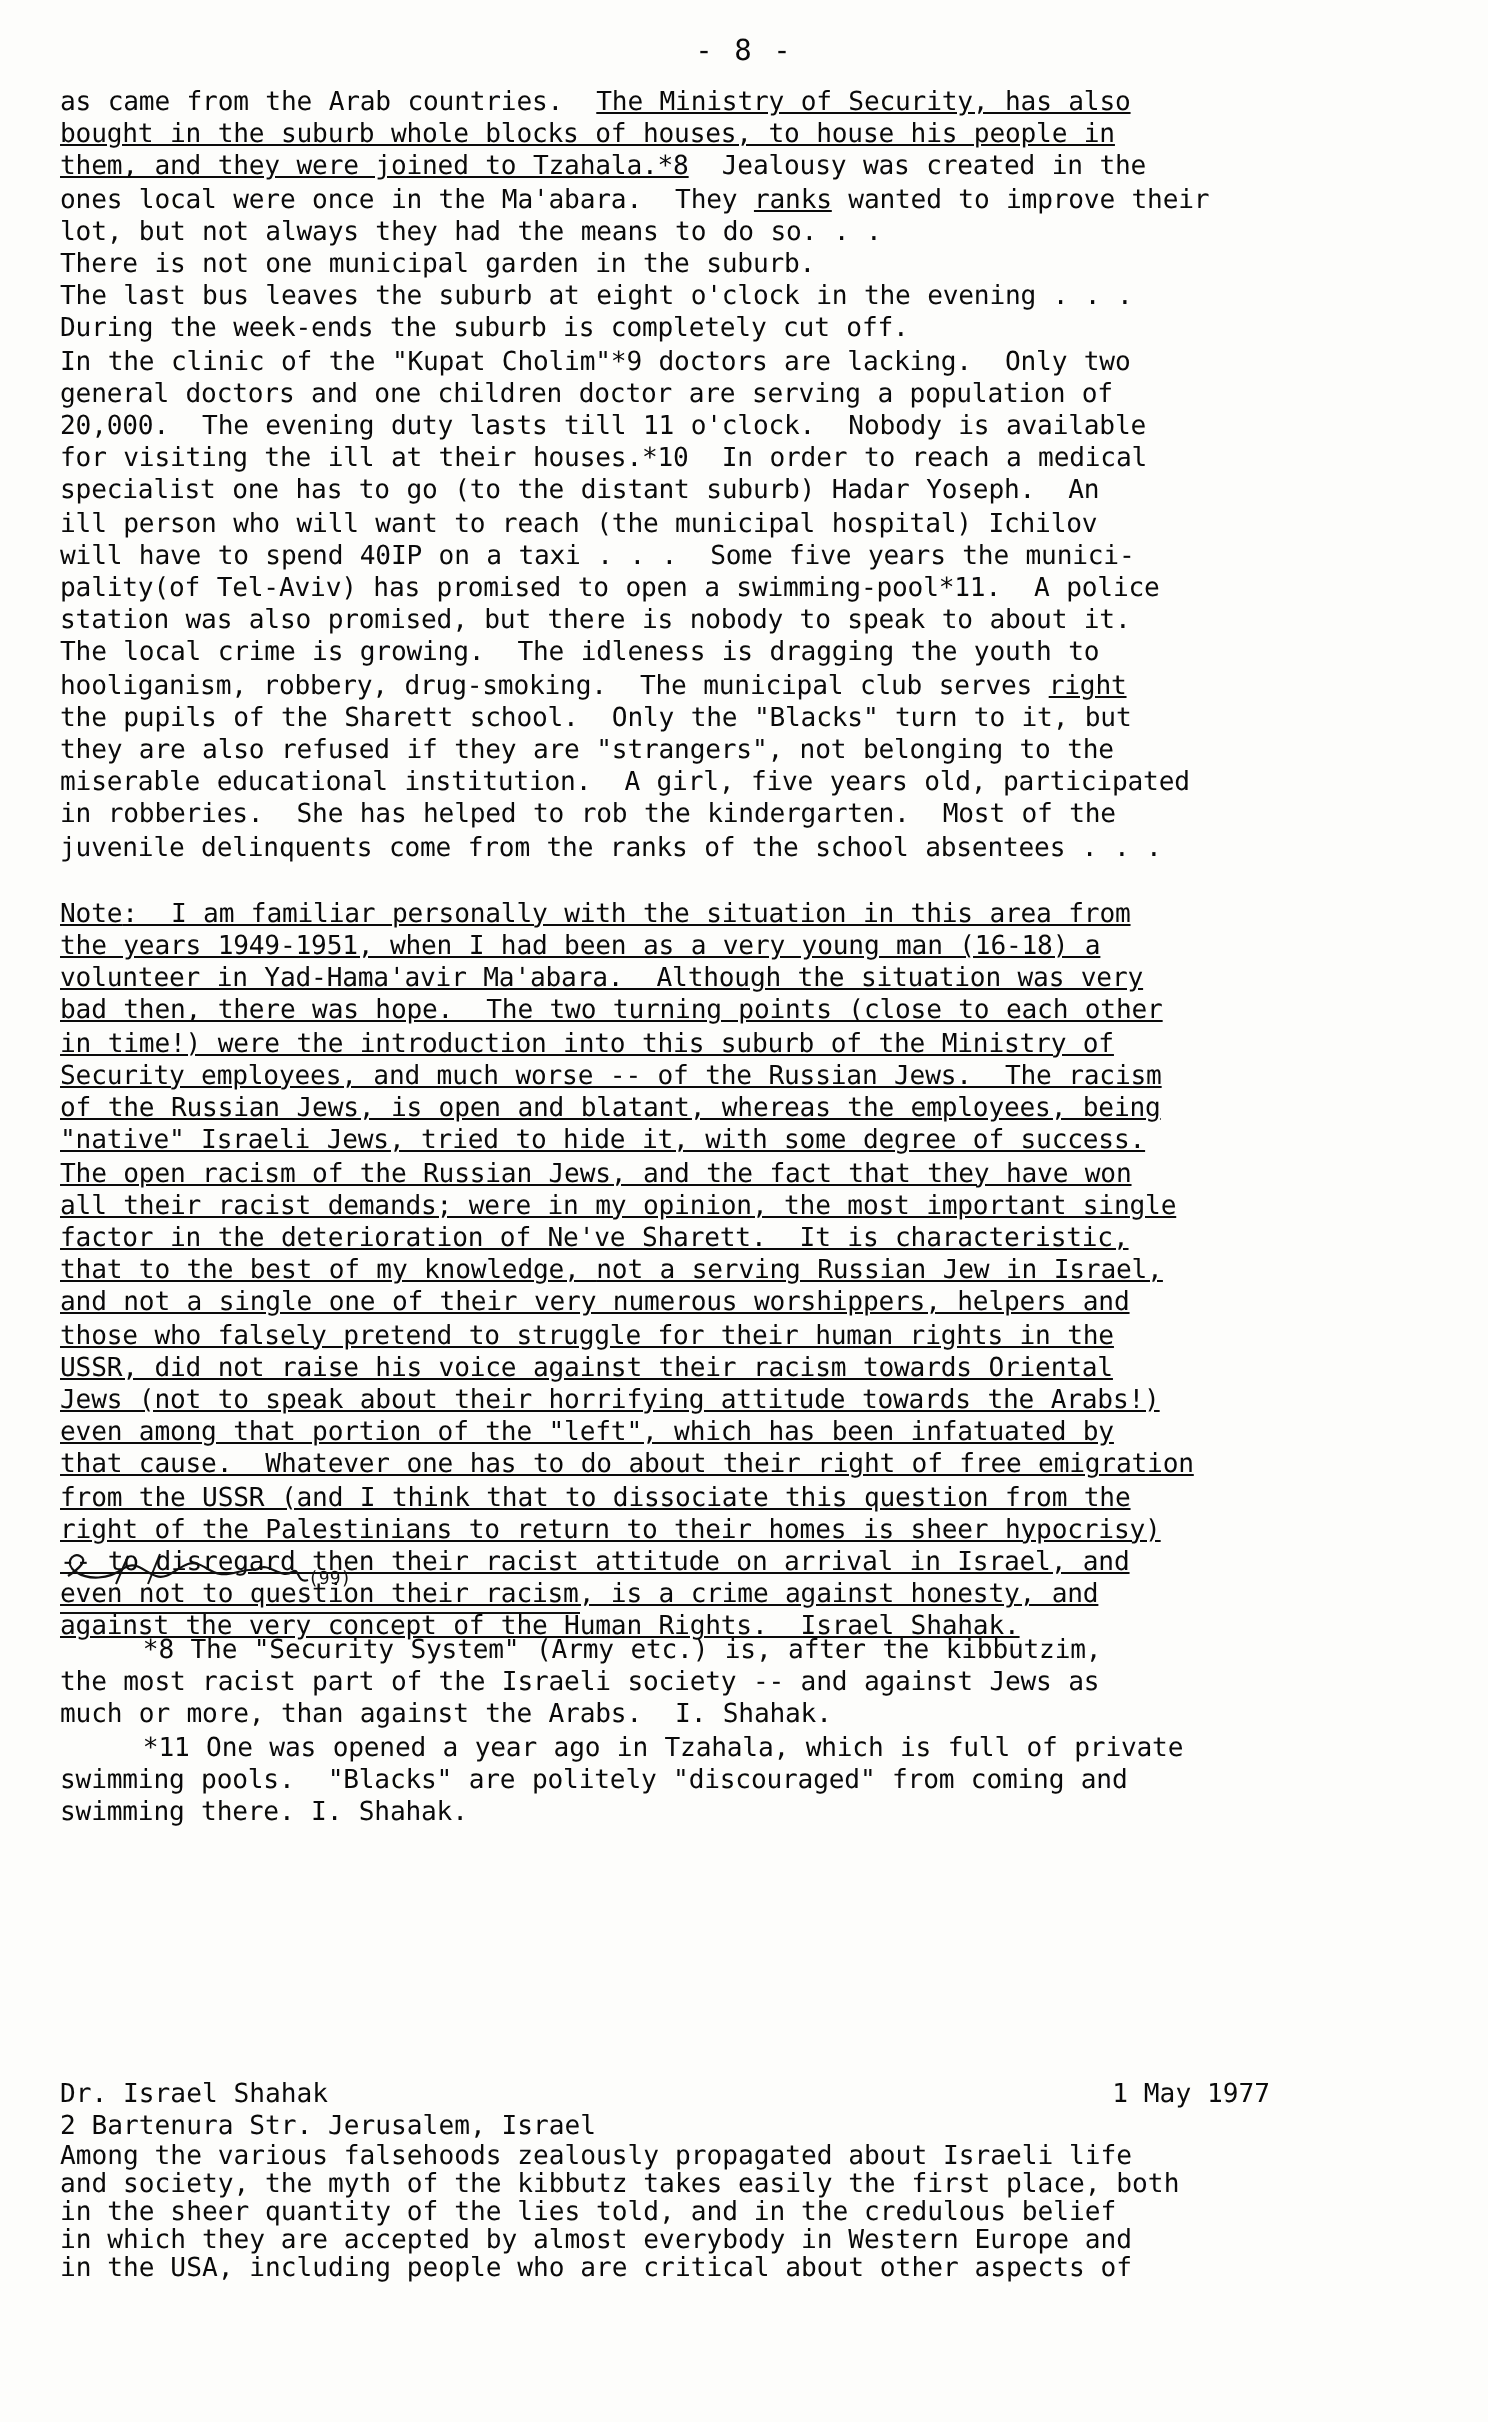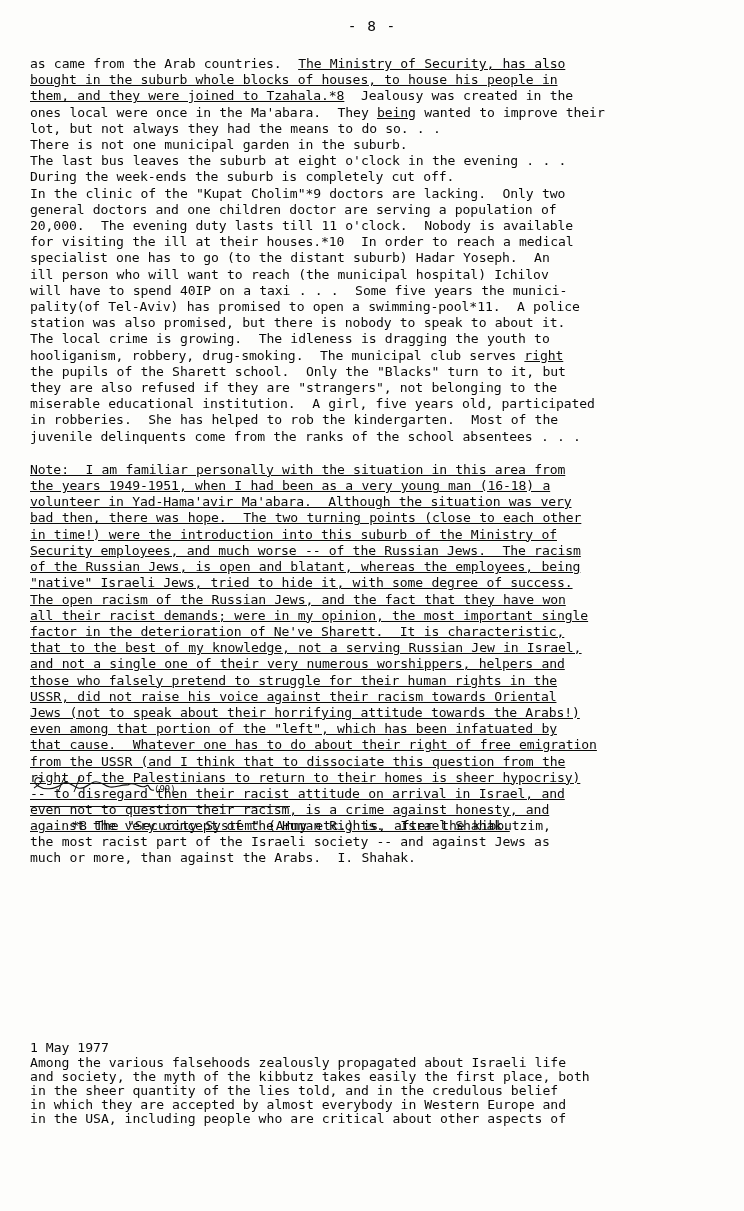--- a/index.html
+++ b/index.html
@@ -25,21 +25,20 @@
     font-size: 14.5px;
     letter-spacing: 1px;
     padding-top: 18px;
     padding-bottom: 8px;
   }
   .body-col {
     position: absolute;
     left: 30px;
     top: 44px;
     width: 690px;
-    margin-top: 12px;
   }
   .para {
     font-size: 13.1px;
     line-height: 16.2px;
     letter-spacing: -0.1px;
     white-space: pre-wrap;
     word-spacing: 0.5px;
     margin: 0;
   }
   .blank {
@@ -115,21 +114,21 @@
 
 <div class="page">
 
   <div class="page-number">- 8 -</div>
 
   <div class="body-col">
 
     <p class="para"><span>as came from the Arab countries.  </span><span class="underline">The Ministry of Security, has also
 bought in the suburb whole blocks of houses, to house his people in
 them, and they were joined to Tzahala.*8</span><span>  Jealousy was created in the
-ones local were once in the Ma'abara.  They </span><span class="underline">being</span><span> wanted to improve their
+ones local were once in the Ma'abara.  They </span><span class="underline">ranks</span><span> wanted to improve their
 lot, but not always they had the means to do so. . .
 There is not one municipal garden in the suburb.
 The last bus leaves the suburb at eight o'clock in the evening . . .
 During the week-ends the suburb is completely cut off.
 In the clinic of the "Kupat Cholim"*9 doctors are lacking.  Only two
 general doctors and one children doctor are serving a population of
 20,000.  The evening duty lasts till 11 o'clock.  Nobody is available
 for visiting the ill at their houses.*10  In order to reach a medical
 specialist one has to go (to the distant suburb) Hadar Yoseph.  An
 ill person who will want to reach (the municipal hospital) Ichilov
@@ -179,24 +178,28 @@
     <path d="M100 13 C106 8, 112 18, 118 14 C122 11, 120 20, 126 18" fill="none" stroke="#111" stroke-width="1.1"></path>
     <text x="126" y="20" font-family="DejaVu Sans Mono, monospace" font-size="9" fill="#111">(99)</text>
   </svg>
 
   <div class="rule"></div>
 
   <div class="footnotes">
     <p class="para">     *8 The "Security System" (Army etc.) is, after the kibbutzim,
 the most racist part of the Israeli society -- and against Jews as
 much or more, than against the Arabs.  I. Shahak.</p>
+    <p class="para">     *11 One was opened a year ago in Tzahala, which is full of private
+swimming pools.  "Blacks" are politely "discouraged" from coming and
+swimming there. I. Shahak.</p>
   </div>
 
   <div class="footer-block">
     <div class="footer-row">
+      <div class="footer-left"><span>Dr. Israel Shahak</span><br><span>2 Bartenura Str. Jerusalem, Israel</span></div>
       <div class="footer-date">1 May 1977</div>
     </div>
     <p class="closing">Among the various falsehoods zealously propagated about Israeli life
 and society, the myth of the kibbutz takes easily the first place, both
 in the sheer quantity of the lies told, and in the credulous belief
 in which they are accepted by almost everybody in Western Europe and
 in the USA, including people who are critical about other aspects of</p>
   </div>
 
 </div>

